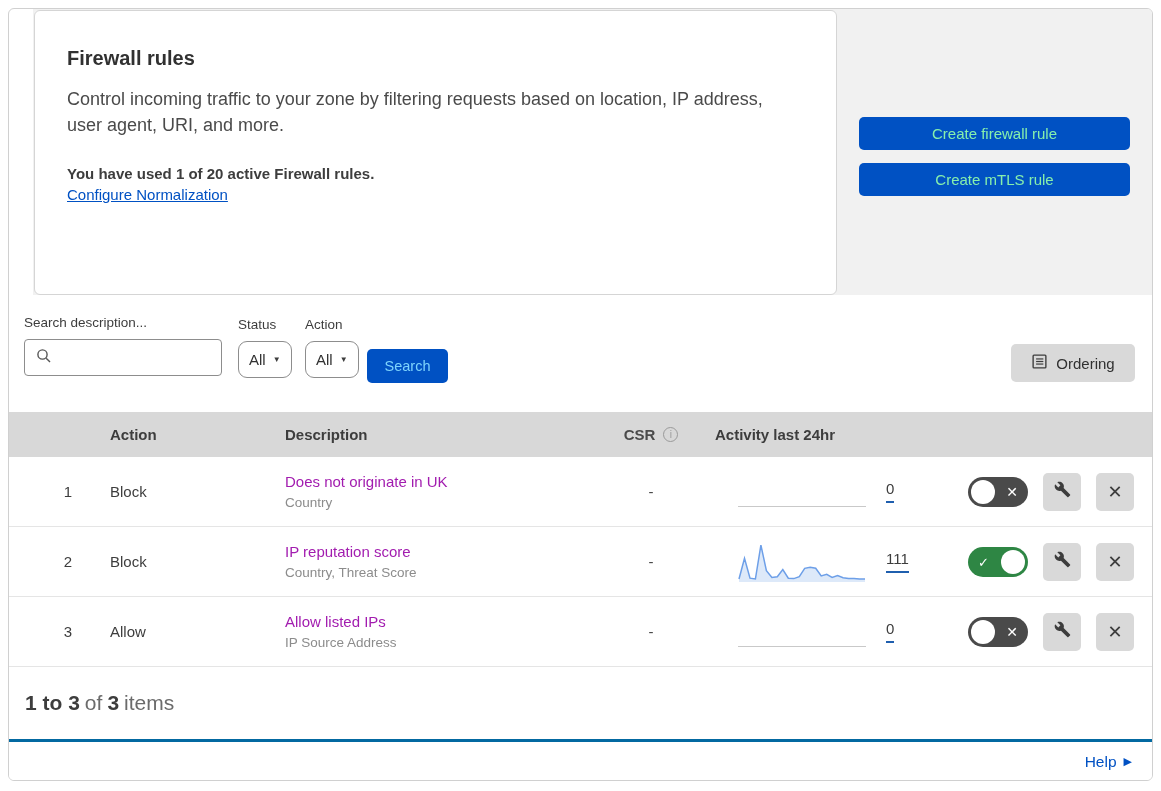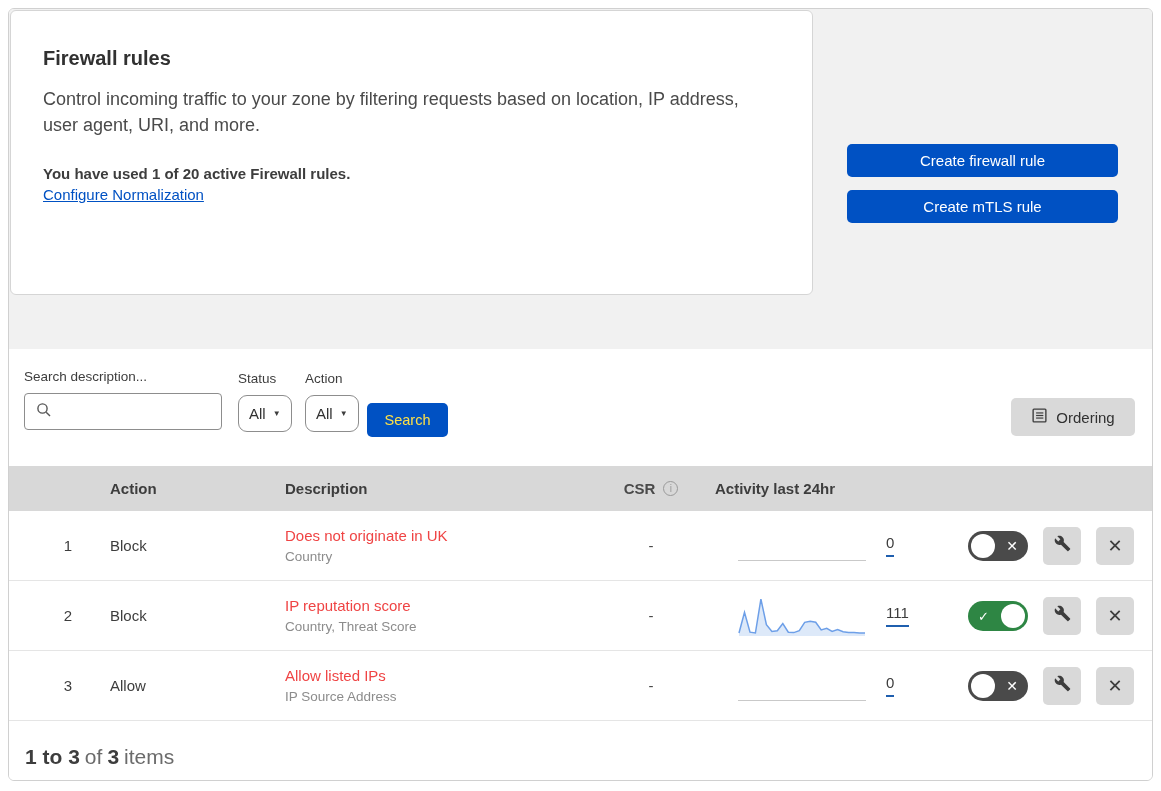--- a/index.html
+++ b/index.html
@@ -1,66 +1,66 @@
 <!DOCTYPE html>
 <html><head>
 <meta charset="utf-8">
 <style>
   * { box-sizing: border-box; margin: 0; padding: 0; }
   html,body { width:1161px; height:791px; background:#ffffff; font-family:"Liberation Sans", sans-serif; }
   .outer-card { position:absolute; left:8px; top:8px; width:1145px; height:773px;
     border:1px solid #d0d0d0; border-radius:6px; background:#fff; overflow:hidden; }
 
   
-  .top-section { display:flex; height:340px; background:#f1f1f1; }
+  .top-section { display:flex; height:286px; background:#f1f1f1;margin-left:24px; }
   .intro-card { width:803px; height:285px; background:#fff; border:1px solid #d5d5d5;
     border-radius:6px; margin:1px 0 0 1px; padding:36px 60px 0 32px; }
   .page-title { font-size:20px; font-weight:600; color:#313131; margin-bottom:16px; }
   .page-desc { font-size:18px; color:#4a4a4a; line-height:26px; max-width:710px; }
   .usage-line { font-size:15px; font-weight:700; color:#3d3d3d; margin-top:27px; }
   .norm-line { font-size:15px; color:#4a4a4a; margin-top:27px; line-height:24px; }
   .norm-line b { color:#3d3d3d; }
   .text-link { display:inline-block; margin-top:4px; font-size:15px; color:#0051c3;
     text-decoration:underline; cursor:pointer; }
   .top-right { flex:1; display:flex; flex-direction:column; align-items:center;
     justify-content:center; gap:13px; padding-top:8px; }
-  .blue-btn { width:271px; height:33px; background:#0051c3; color:#ffffff; font-size:15px;
+  .blue-btn { width:271px; height:33px; background:#0051c3; color:#86efac; font-size:15px;
     font-family:inherit; border:none; border-radius:5px; cursor:pointer; }
 
   
   .filter-bar { position:relative; height:117px; background:#fff; }
   .filter-label { display:block; font-size:13.5px; color:#3d3d3d; margin-bottom:9px; }
   .search-group { position:absolute; left:15px; top:20px; }
   .search-box { display:flex; align-items:center; width:198px; height:37px;
     border:1px solid #8d8d8d; border-radius:4px; padding-left:11px; background:#fff; }
   .search-box input { border:none; outline:none; width:150px; font-size:14px;
     font-family:inherit; margin-left:8px; }
   .status-group { position:absolute; left:229px; top:22px; }
   .action-group { position:absolute; left:296px; top:22px; }
   .dropdown { display:flex; align-items:center; gap:7px; height:37px; padding:0 10px;
     border:1px solid #8d8d8d; border-radius:9px; background:#fff; font-size:15px;
     color:#313131; cursor:pointer; }
   .dd-arrow { font-size:8px; color:#3d3d3d; }
   .search-btn { position:absolute; left:358px; top:54px; width:81px; height:34px;
-    background:#0051c3; color:#fde047; border:none; border-radius:5px; font-size:14.5px;
+    background:#0051c3; color:#7dd3fc; border:none; border-radius:5px; font-size:14.5px;
     font-family:inherit; cursor:pointer; }
   .ordering-btn { position:absolute; right:17px; top:49px; width:124px; height:38px;
     background:#d9d9d9; border:none; border-radius:5px; display:flex; align-items:center;
     justify-content:center; gap:8px; font-size:15px; color:#313131; font-family:inherit;
     cursor:pointer; }
 
   
   .tbl-header { display:flex; align-items:center; height:45px; background:#d8d8d8;
     font-size:15px; font-weight:600; color:#3d3d3d; }
   .tbl-row { display:flex; align-items:center; height:70px; background:#fff;
     border-bottom:1px solid #e5e5e5; }
   .col-num { width:92px; padding-left:26px; text-align:center; font-size:15px; color:#3d3d3d; }
   .col-action { width:175px; padding-left:9px; font-size:15px; color:#3d3d3d; }
   .col-desc { width:320px; padding-left:9px; }
-  .desc-main { font-size:15px; color:#ef4444; margin-bottom:5px; }
+  .desc-main { font-size:15px; color:#a21caf; margin-bottom:5px; }
   .desc-sub { font-size:13.5px; color:#8c8c8c; }
   .col-csr { width:110px; text-align:center; font-size:15px; color:#4a4a4a;
     display:flex; align-items:center; justify-content:center; }
   .info-icon { display:inline-flex; align-items:center; justify-content:center;
     width:15px; height:15px; border:1px solid #9a9a9a; border-radius:50%;
     color:#9a9a9a; font-size:10px; margin-left:8px; font-weight:400; }
   .col-activity { width:219px; padding-left:32px; display:flex; align-items:center; gap:20px; }
   .spark-wrap { width:128px; height:46px; position:relative; }
   .flat-line { position:absolute; left:0; right:0; bottom:8px; border-bottom:1.5px solid #c9c9c9; }
   .count-link { font-size:15px; color:#3d3d3d; border-bottom:2px solid #1f5fae;

